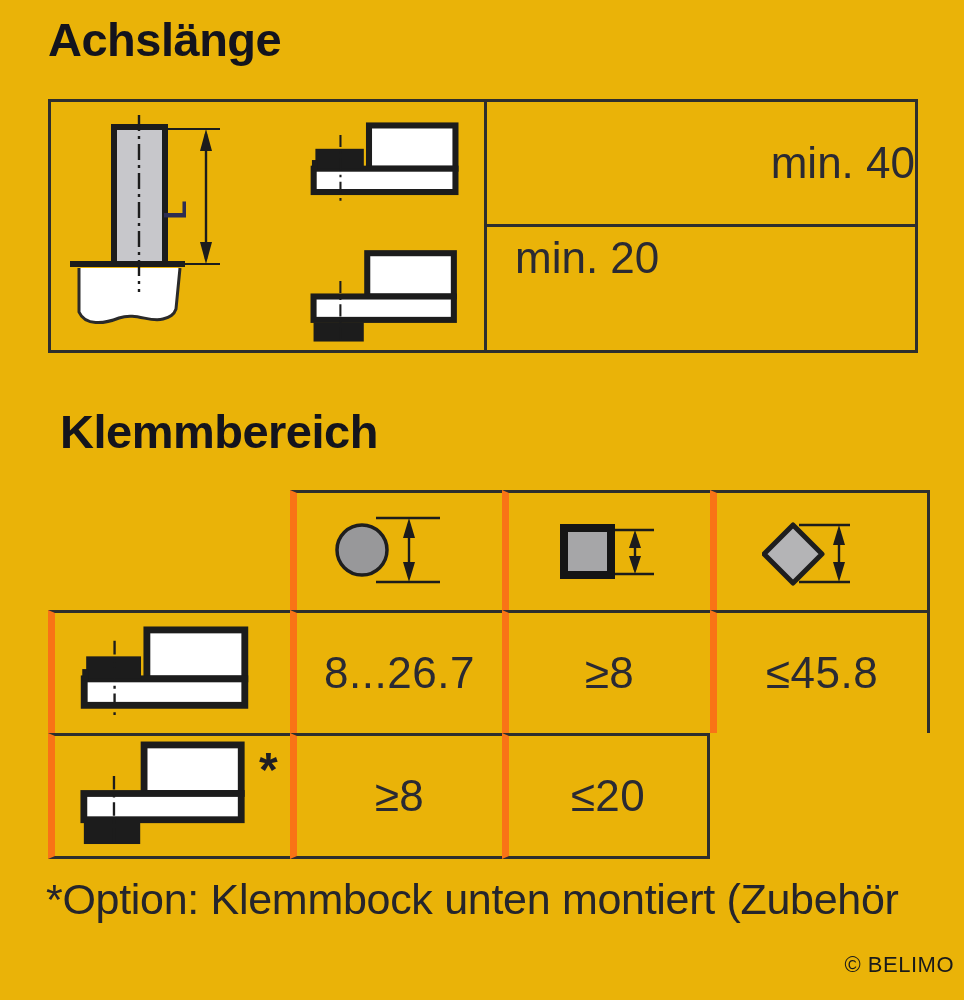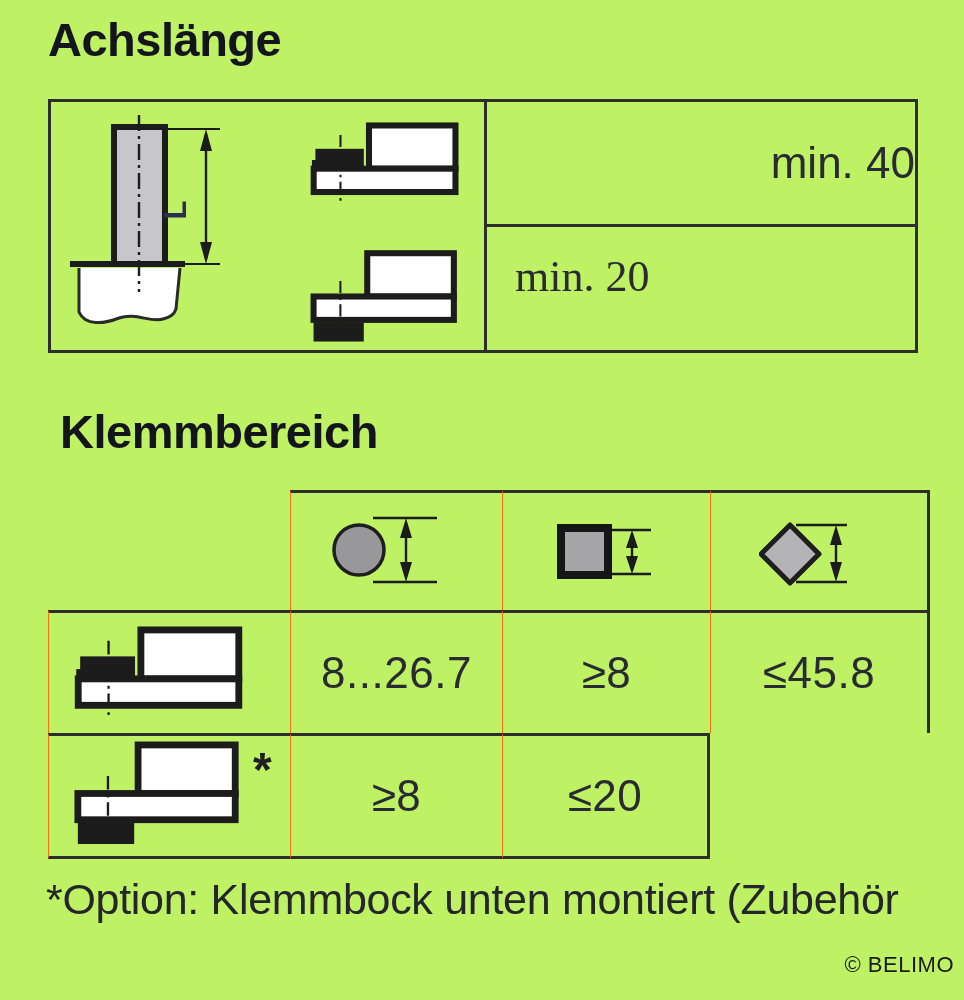--- a/index.html
+++ b/index.html
@@ -1,17 +1,17 @@
 <!DOCTYPE html>
 <html><head>
 <meta charset="utf-8">
 <style>
   html,body{margin:0;padding:0;background:#fff;}
   .page{
-    position:relative;width:964px;height:1000px;background:#bef264;
+    position:relative;width:964px;height:1000px;background:#eab308;
     font-family:"Liberation Sans","DejaVu Sans",sans-serif;color:#26262e;overflow:hidden;
   }
   .heading{
     position:absolute;left:48px;font-size:47px;font-weight:bold;color:#14141d;
     letter-spacing:-0.5px;line-height:1;
   }
   #heading-achslaenge{top:16px;}
   #heading-klemmbereich{top:408px;margin-left:12px;}
 
   
@@ -19,31 +19,31 @@
     position:absolute;left:48px;top:99px;width:870px;height:254px;
     border:3px solid #2e2e2e;box-sizing:border-box;
   }
   .t1-divider-v{position:absolute;left:433px;top:0;width:3px;height:100%;background:#2e2e2e;}
   .t1-divider-h{position:absolute;left:436px;right:0;top:122px;height:3px;background:#2e2e2e;}
   .t1-valcell{
     position:absolute;left:436px;right:0;display:flex;align-items:center;
     padding-left:28px;font-size:44px;color:#2a2a33;
   }
   .t1-valcell.r1{top:0;height:122px;justify-content:flex-end;}
-  .t1-valcell.r2{top:126px;height:96px;font-family:Liberation Serif, serif;}
+  .t1-valcell.r2{top:108px;height:96px;}
   .diag{position:absolute;}
 
   
   .t2{
     position:absolute;left:48px;top:490px;
     display:grid;grid-template-columns:242px 212px 208px 220px;
     grid-template-rows:120px 123px 126px;
   }
   .t2cell{
-    box-sizing:border-box;border-left:1px solid #f97316;border-top:3px solid #2e2e2e;
+    box-sizing:border-box;border-left:7px solid #f97316;border-top:3px solid #2e2e2e;
     display:flex;align-items:center;justify-content:center;position:relative;
   }
   .t2cell.last-col{border-right:3px solid #2e2e2e;}
   .t2cell.last-row{border-bottom:3px solid #2e2e2e;}
   .t2spacer{border:none;background:transparent;}
   .t2num{font-size:44px;color:#2a2a33;letter-spacing:0.5px;}
   .t2diagcell{justify-content:flex-start;}
   .note-star{
     position:absolute;left:204px;top:6px;font-size:48px;font-weight:bold;color:#1e1e24;
   }

